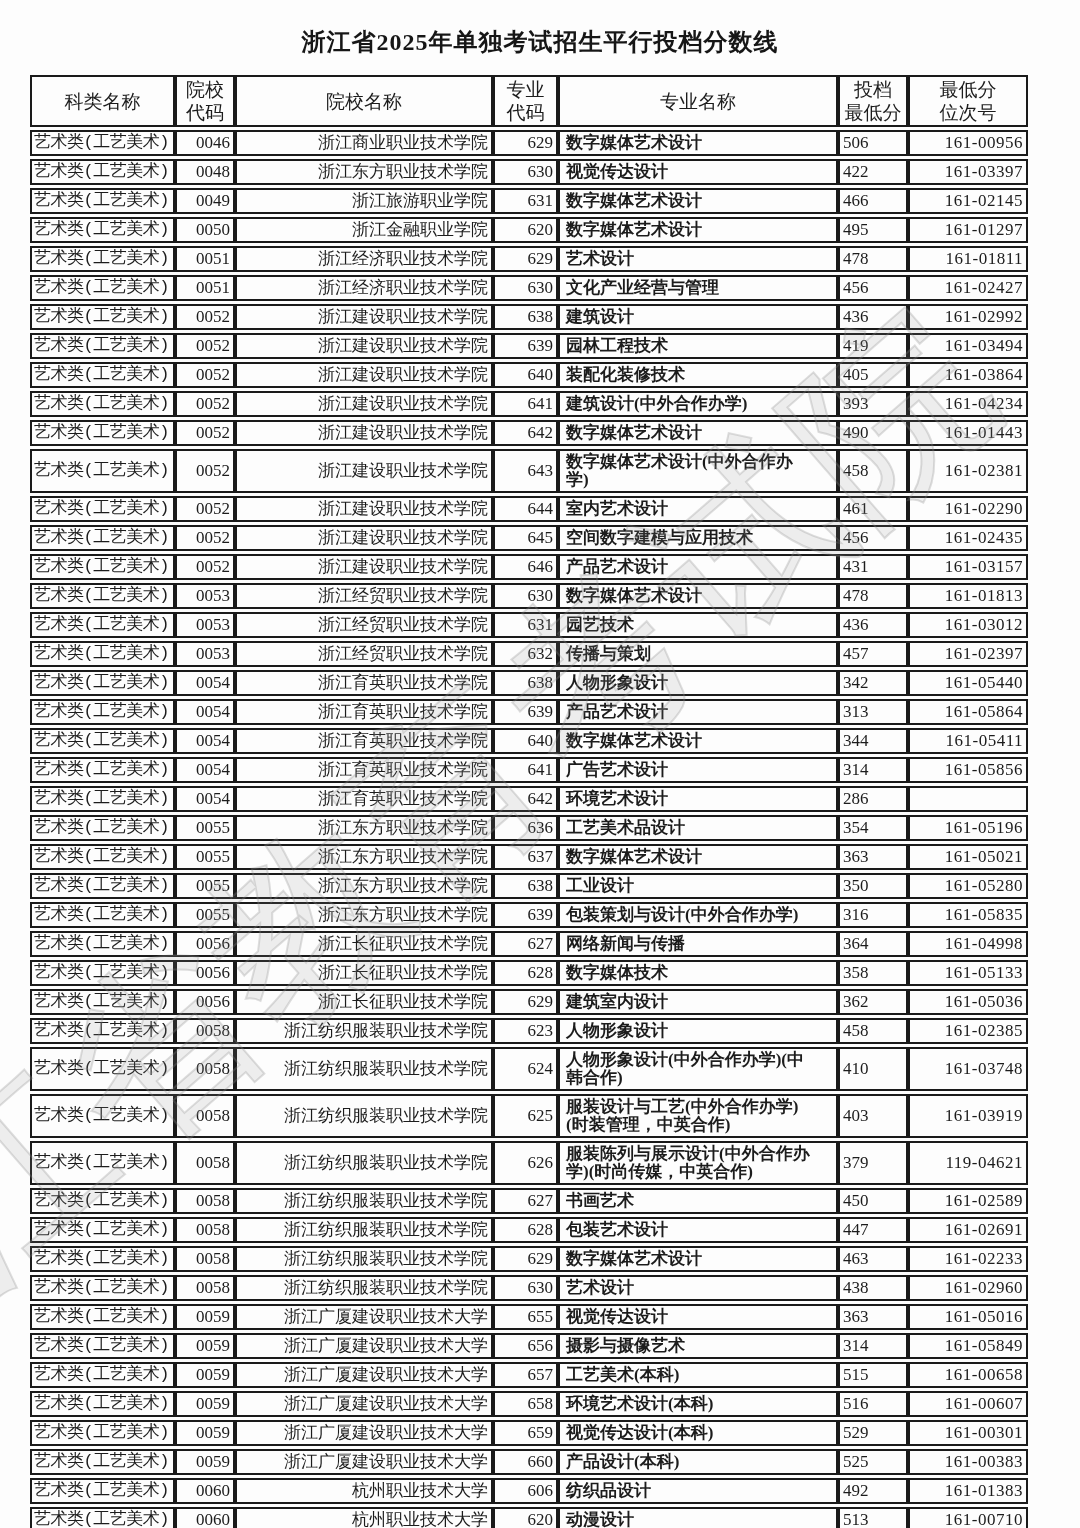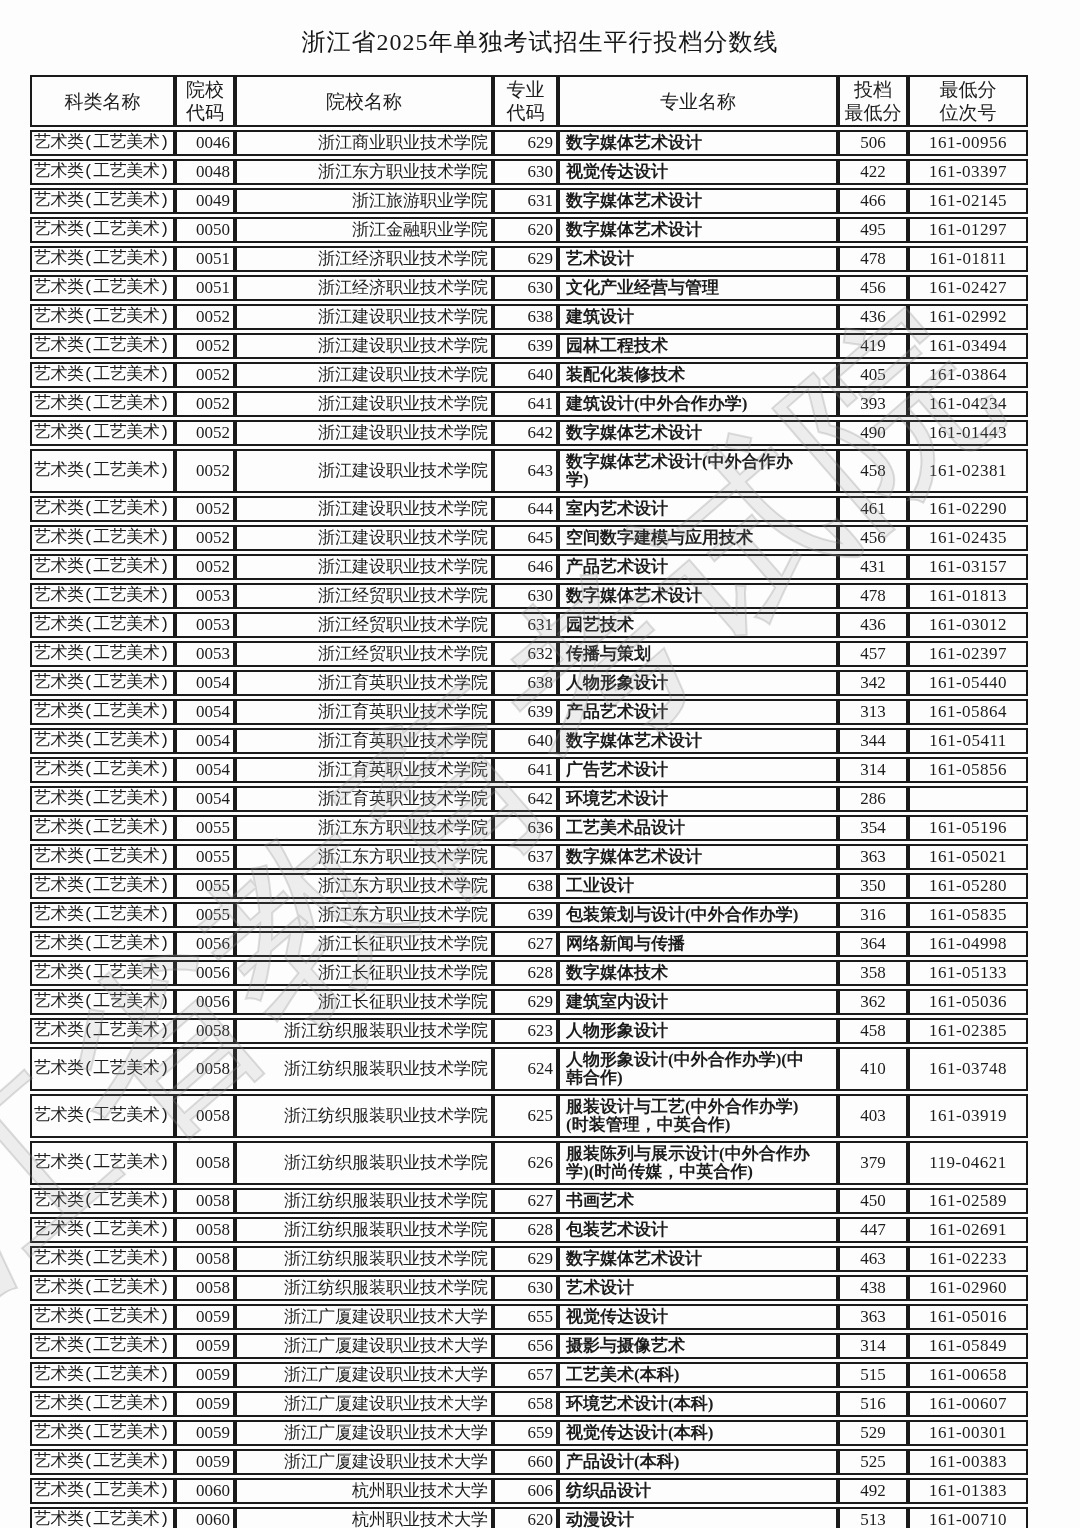--- a/index.html
+++ b/index.html
@@ -8,21 +8,21 @@
     position: relative;
     background: #fdfdfd;
     overflow: hidden;
     font-family: "Liberation Serif", "DejaVu Serif", serif;
     color: #1c1c1c;
   }
   .page-title {
     margin-top: 26px;
     text-align: center;
     font-size: 24px;
-    font-weight: 400;
+    font-weight: 700;
     letter-spacing: 1px;
     color: #161616;
   }
   table.score-table {
     table-layout: fixed;
     border-collapse: separate;
     border-spacing: 0 3px;
     width: 998px;
     margin-left: 30px;
     margin-top: 14px;
@@ -45,22 +45,22 @@
     font-size: 17px;
     line-height: 18px;
     vertical-align: middle;
     padding: 2px 3px;
   }
   td.c0 { text-align: left; padding-left: 2px; padding-right: 1px; letter-spacing: -0.5px; white-space: nowrap; font-family: Liberation Mono, monospace; }
   td.c1 { text-align: right; }
   td.c2 { text-align: right; padding-left: 7px; }
   td.c3 { text-align: right; }
   td.c4 { text-align: left; padding-left: 6px; padding-right: 26px; word-break: break-all; font-weight: bold; }
-  td.c5 { text-align: center; }
-  td.c6 { text-align: center; letter-spacing: 0.5px; font-family: Liberation Serif, serif; }
+  td.c5 { }
+  td.c6 { text-align: right; letter-spacing: 0.5px; font-family: Liberation Serif, serif; }
   .watermark {
     position: absolute;
     left: 380px;
     top: 860px;
     transform: translate(-50%, -50%) rotate(-41deg);
     font-size: 190px;
     white-space: nowrap;
     letter-spacing: 4px;
     color: rgba(140, 140, 140, 0.14);
     -webkit-text-stroke: 2px rgba(140, 140, 140, 0.28);

